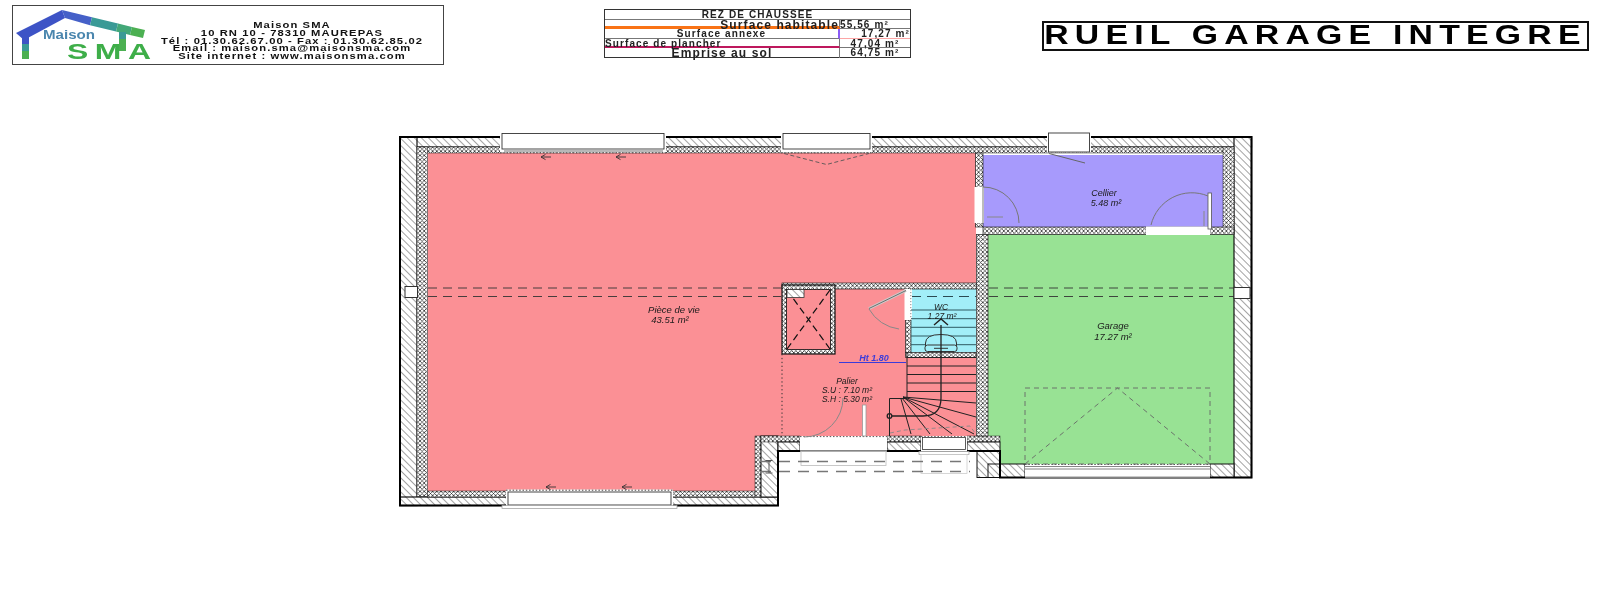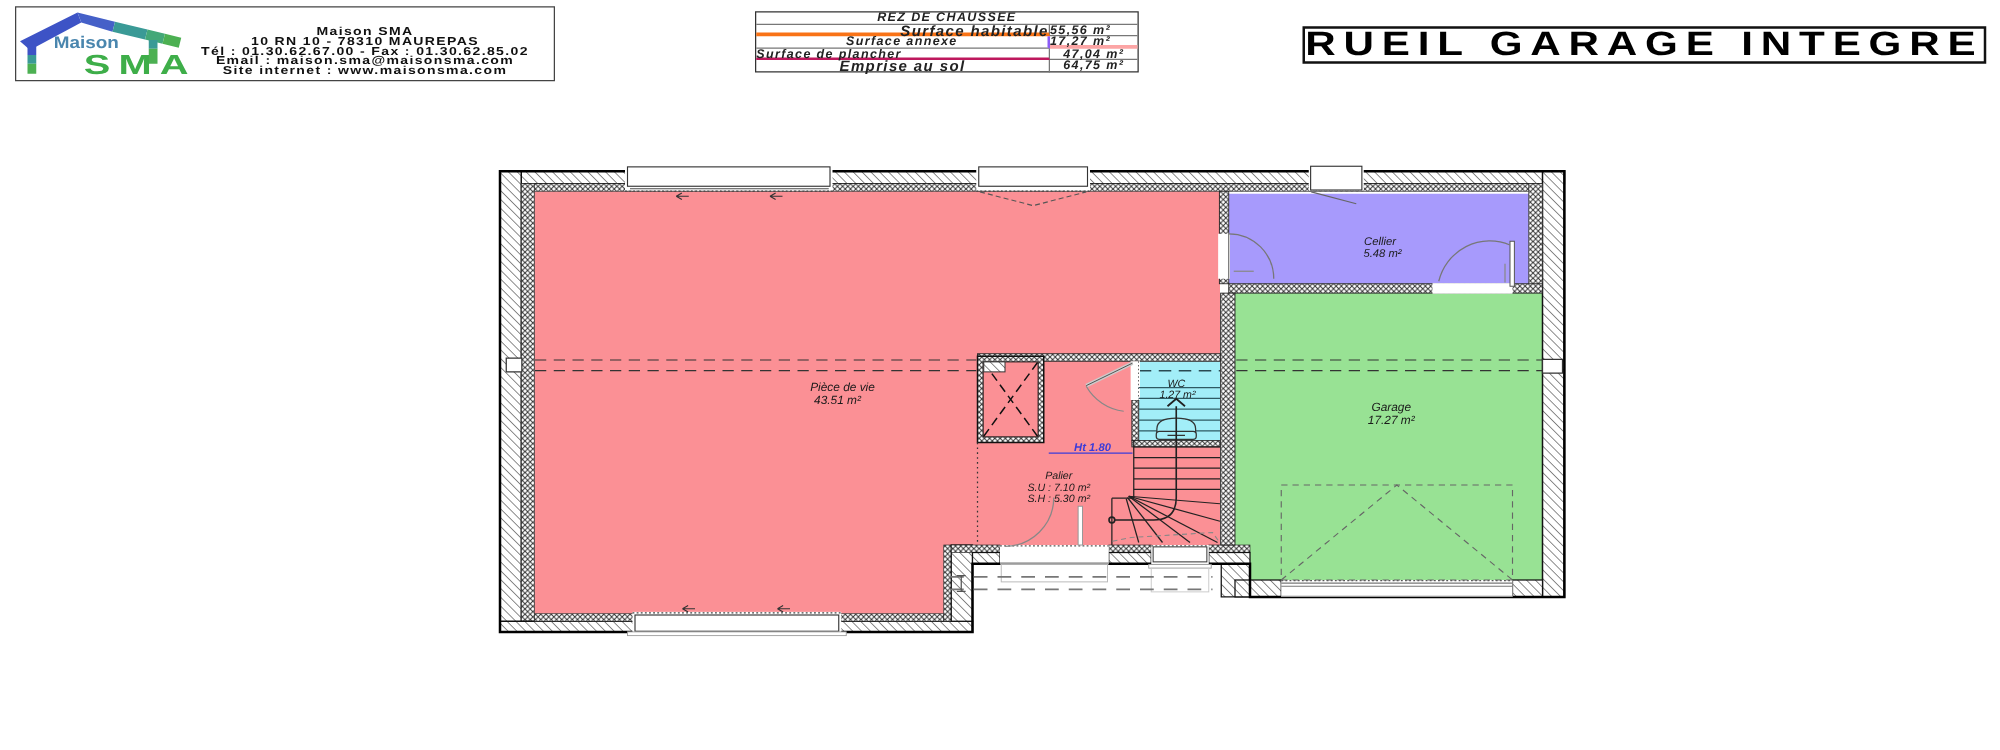--- a/index.html
+++ b/index.html
@@ -29,26 +29,26 @@
 </svg>
 
 <div class="abs" style="left:152px;top:22.3px;width:280px;text-align:center;font-weight:bold;font-size:9.2px;line-height:7.7px;color:#111;letter-spacing:0.9px;transform:scaleX(1.22);transform-origin:center">
   <div>Maison SMA</div>
   <div>10 RN 10 - 78310 MAUREPAS</div>
   <div>Tél : 01.30.62.67.00 - Fax : 01.30.62.85.02</div>
   <div>Email : maison.sma@maisonsma.com</div>
   <div>Site internet : www.maisonsma.com</div>
 </div>
 
-<div class="abs" style="left:604px;top:9px;width:307px;height:49px;border:1px solid #333;font-style:italic;font-weight:bold;color:#222">
+<div class="abs" style="left:604px;top:9px;width:307px;height:49px;border:1px solid #333;font-weight:bold;color:#222">
   <div class="abs" style="left:0;top:0;width:305px;height:9.6px;border-bottom:1px solid #777;text-align:center;font-size:10px;line-height:10.2px;letter-spacing:1.1px">REZ DE CHAUSSEE</div>
   <div class="abs" style="left:0;top:9.6px;width:235px;height:9.6px;border-bottom:3px solid #f97316;border-right:1px solid #777;text-align:right;font-size:12px;line-height:10.2px;letter-spacing:1.1px">Surface habitable</div>
   <div class="abs" style="left:235px;top:9.6px;width:70px;height:9.6px;border-bottom:1px solid #777;font-size:10px;line-height:10.2px;letter-spacing:1.1px">55,56 m²</div>
   <div class="abs" style="left:0;top:19.2px;width:235px;height:9.6px;border-bottom:1px solid #777;border-right:2px solid #8b5cf6;text-align:center;font-size:10px;line-height:10.2px;letter-spacing:1.1px">Surface annexe</div>
-  <div class="abs" style="left:235px;top:19.2px;width:70px;height:9.6px;border-bottom:3px solid #fca5a5;text-align:left;font-size:10px;line-height:10.2px;letter-spacing:1.1px">17,27 m²</div>
+  <div class="abs" style="left:235px;top:19.2px;width:70px;height:9.6px;border-bottom:1px solid #fca5a5;text-align:right;font-size:10px;line-height:10.2px;letter-spacing:1.1px">17,27 m²</div>
   <div class="abs" style="left:0;top:28.8px;width:235px;height:9.6px;border-bottom:2px solid #be185d;border-right:1px solid #777;text-align:left;font-size:10px;line-height:10.2px;letter-spacing:1.1px">Surface de plancher</div>
   <div class="abs" style="left:235px;top:28.8px;width:70px;height:9.6px;border-bottom:1px solid #777;text-align:center;font-size:10px;line-height:10.2px;letter-spacing:1.1px">47,04 m²</div>
   <div class="abs" style="left:0;top:38.4px;width:235px;height:9.6px;border-right:1px solid #777;text-align:center;font-size:12px;line-height:10.2px;letter-spacing:1.1px">Emprise au sol</div>
   <div class="abs" style="left:235px;top:38.4px;width:70px;height:9.6px;text-align:center;font-size:10px;line-height:10.2px;letter-spacing:1.1px">64,75 m²</div>
 </div>
 
 <div class="abs" style="left:1042px;top:20.5px;width:547px;height:30px;border:2px solid #111">
       <div style="width:543px;height:26px;text-align:center;font-weight:bold;font-size:27px;line-height:25px;letter-spacing:5px;white-space:nowrap;transform:scaleX(1.25);transform-origin:center">RUEIL GARAGE INTEGRE</div>
     </div>
 

